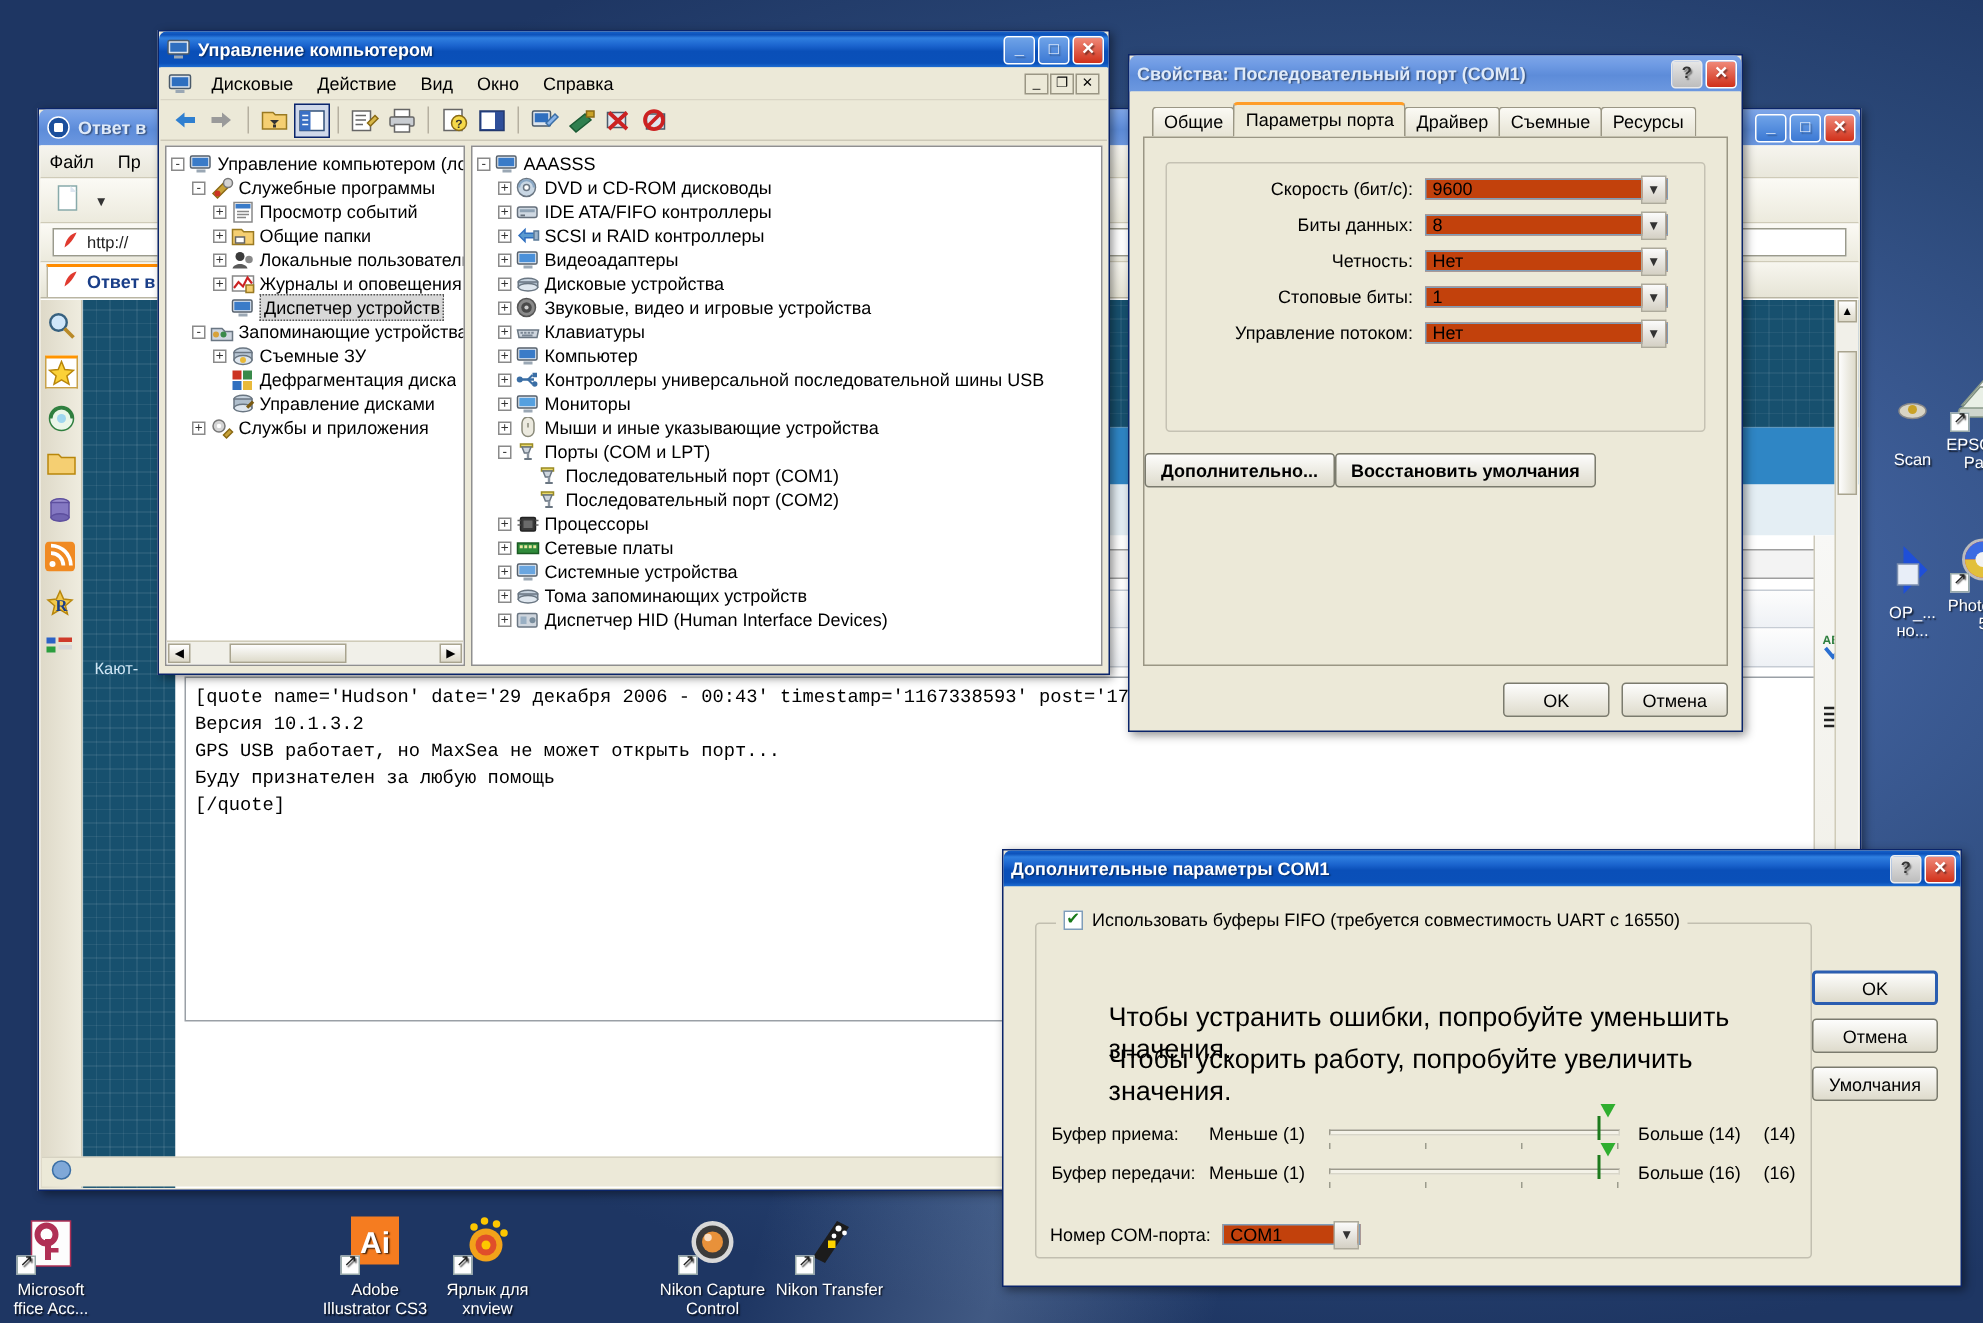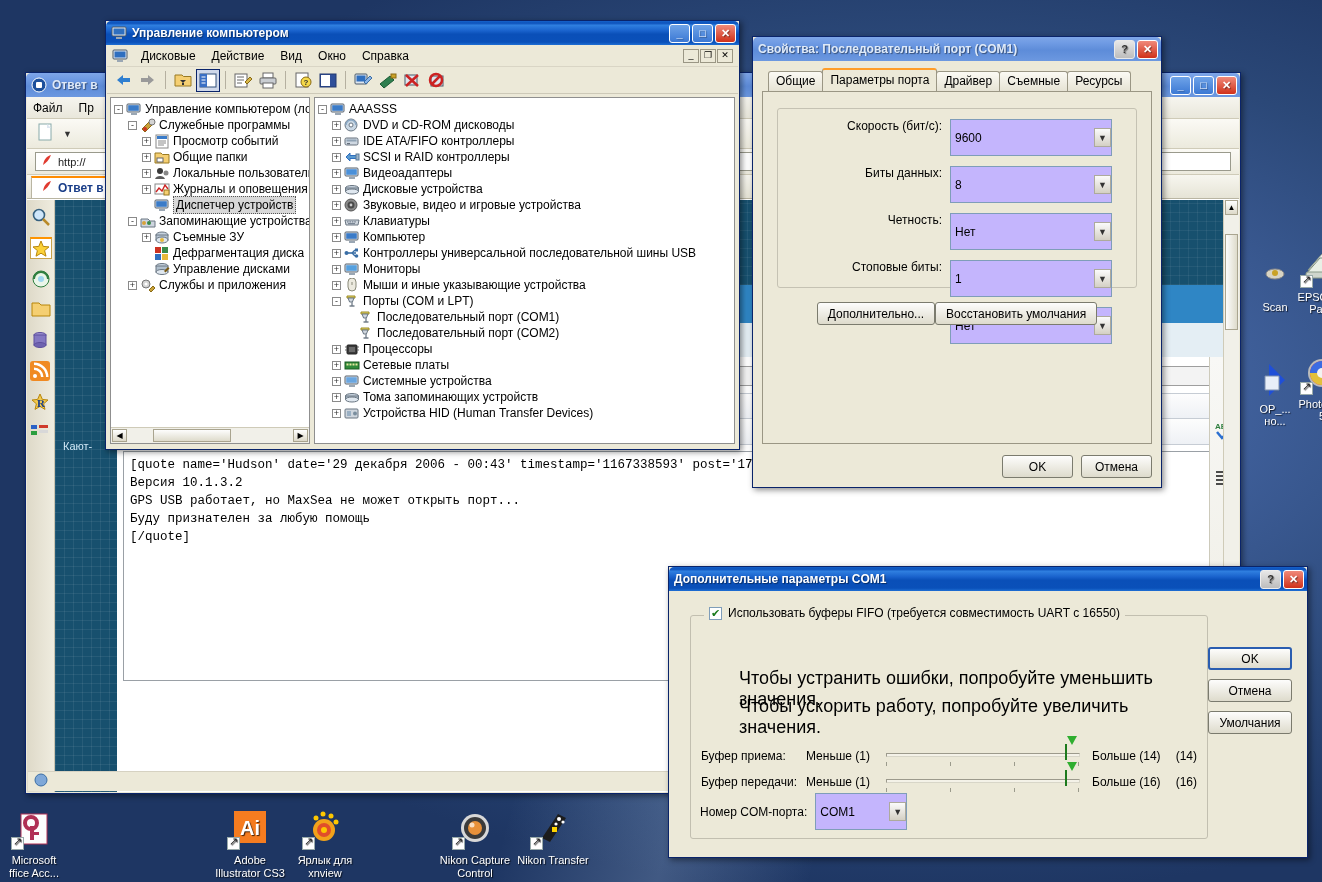--- a/index.html
+++ b/index.html
@@ -154,21 +154,21 @@
         border:1px solid #9a9684; border-bottom:none; border-radius:3px 3px 0 0; font-size:12px;
         margin-right:-1px; }
   .tab.active{ height:23px; background:#ece9d8; border-top:2px solid #ff9d28; position:relative; z-index:2;
                padding-top:3px; font-weight:normal;}
   .tabpage{ border:1px solid #9a9684; background:#ece9d8; position:absolute;
             left:8px; right:8px; top:30px; bottom:42px; }
   .group{ position:absolute; left:14px; right:14px; top:16px; height:180px;
           border:1px solid #c5c2b3; border-radius:3px;}
   .frow{ display:flex; justify-content:flex-end; margin:10px 24px 0 0;}
   .frow .lbl{ font-size:12px; margin-right:8px; text-align:right;}
-  .combo{ width:162px; height:37px; border:1px solid #7f9db9; background:#c4b5fd;
+  .combo{ width:162px; height:14px; border:1px solid #7f9db9; background:#c2410c;
           display:flex; align-items:center; font-size:12px; padding-left:4px;}
   .combo .arrow{ margin-left:auto; width:17px;height:19px; background:linear-gradient(180deg,#fbfbfb,#d4d0c4);
                  border:1px solid #adaa9c; display:flex;align-items:center;justify-content:center;
                  font-size:9px; color:#333;}
   .btn{ height:23px; border:1px solid #7b7b6e; border-radius:3px; background:linear-gradient(180deg,#fdfdfc,#dedbcc);
         font-size:12px; display:flex;align-items:center;justify-content:center; padding:0 10px; cursor:default;}
   .btn.def{ border:2px solid #2a5db0; }
   .dlg-ok-row{ position:absolute; right:8px; bottom:8px; display:flex; gap:8px;}
 
   
@@ -1041,21 +1041,21 @@
                 </svg></span>
               <span class="tlabel">Тома запоминающих устройств</span>
             </div>
             <div class="tnode" style="padding-left:14px">
               <span class="tbox">+</span>
               <span class="ticon"><svg width="16" height="15" viewBox="0 0 16 15">
                   <rect x="1" y="3" width="13" height="9" rx="1" fill="#cfd6de" stroke="#6a7682"></rect>
                   <path d="M3 5 h4 v5 H3 z" fill="#9ab0c4"></path>
                   <circle cx="11" cy="7.5" r="2" fill="#7a8e9e"></circle>
                 </svg></span>
-              <span class="tlabel">Устройства HID (Human Transfer Devices)</span>
+              <span class="tlabel">Диспетчер HID (Human Interface Devices)</span>
             </div>
           </div>
       </div>
     </div>
   </div>
 </div>
 
 <div class="xpwin" id="comprops">
   <div class="xptitle inactive">
     <span class="t">Свойства: Последовательный порт (COM1)</span>
@@ -1103,21 +1103,21 @@
           </span>
         </div>
         <div class="frow">
           <span class="lbl">Управление потоком:</span>
           <span class="combo">
             <span>Нет</span>
             <span class="arrow">▼</span>
           </span>
         </div>
       </div>
-      <div style="position:absolute; left:0; right:0; top:210px; display:flex; justify-content:center; ">
+      <div style="position:absolute; left:0; right:0; top:210px; display:flex; font-weight:bold;">
         <span class="btn">Дополнительно...</span>
         <span class="btn">Восстановить умолчания</span>
       </div>
     </div>
     <div class="dlg-ok-row">
       <span class="btn" style="width:71px;">OK</span>
       <span class="btn" style="width:71px;">Отмена</span>
     </div>
   </div>
 </div>

